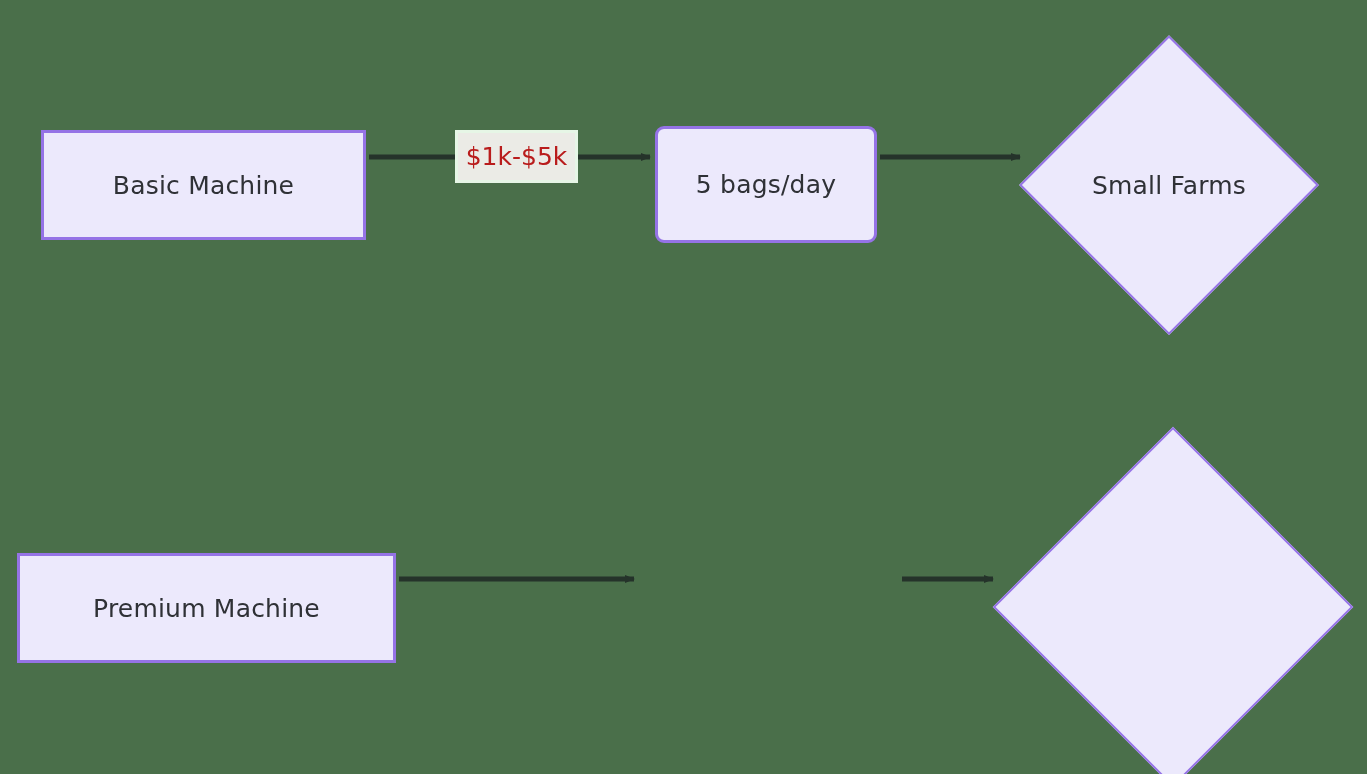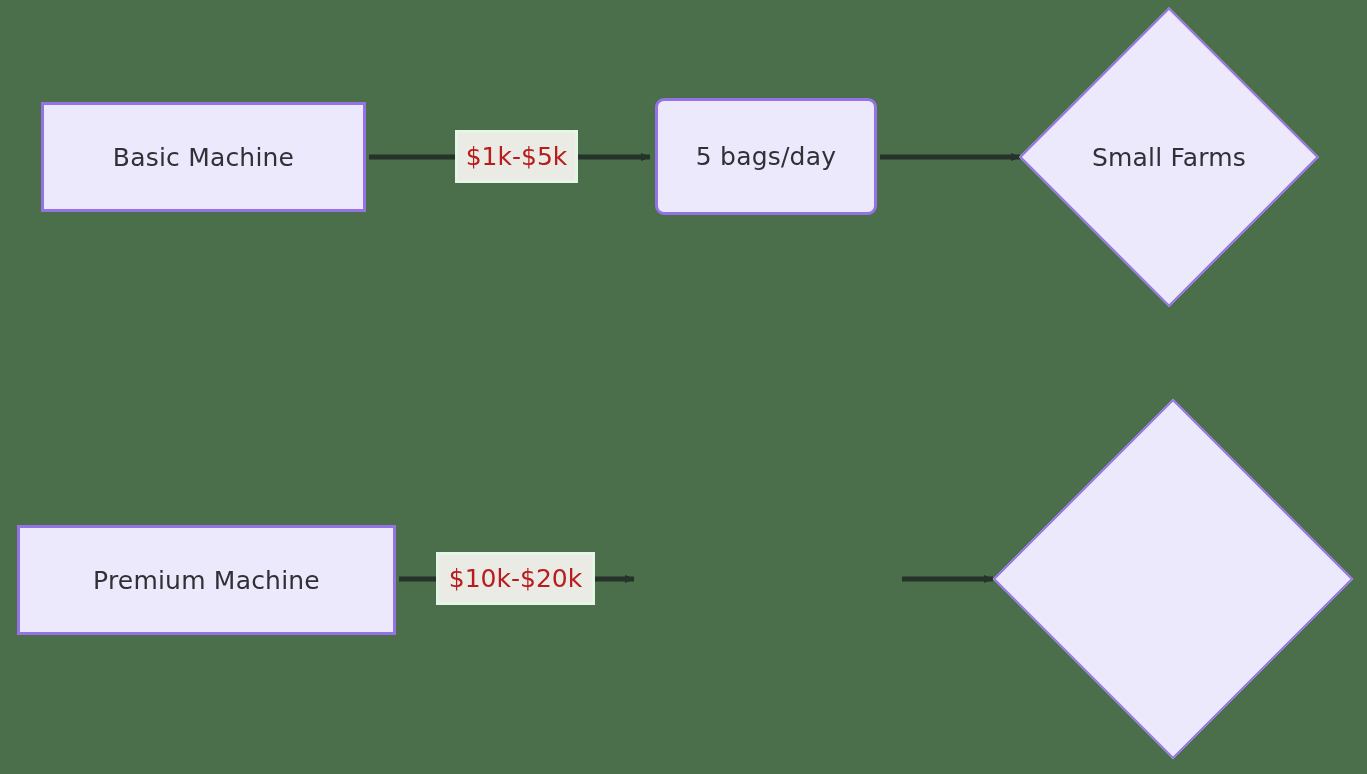--- a/index.html
+++ b/index.html
@@ -31,20 +31,21 @@
     position: absolute;
     box-sizing: border-box;
     display: flex;
     align-items: center;
     justify-content: center;
     color: #2f3136;
     font-size: 25px;
     line-height: 1;
     white-space: nowrap;
     letter-spacing: 0.2px;
+    margin-top: 28px;
   }
   .node-rect {
     background: #ece9fc;
     border: 3px solid #9573e6;
   }
   .node-rect.rounded {
     border-radius: 9px;
   }
   
   .node-diamond {
@@ -116,17 +117,14 @@
 
 
   <div class="node node-diamond" id="n5" style="left: 995px; top: 395px; width: 355px; height: 368px;">
     <span class="diamond-shape" style="width: 251.023px; height: 251.023px;"></span>
   </div>
 
   <div class="edge-label" id="e0" style="left: 458px; top: 133px; width: 117px; height: 47px;">
     <span>$1k-$5k</span>
   </div>
 
-  <div class="edge-label" id="e2" style="left: 439px; top: 555px; width: 153px; height: 47px;">
-    <span>$10k-$20k</span>
-  </div>
 
 </div>
 
 </body></html>

